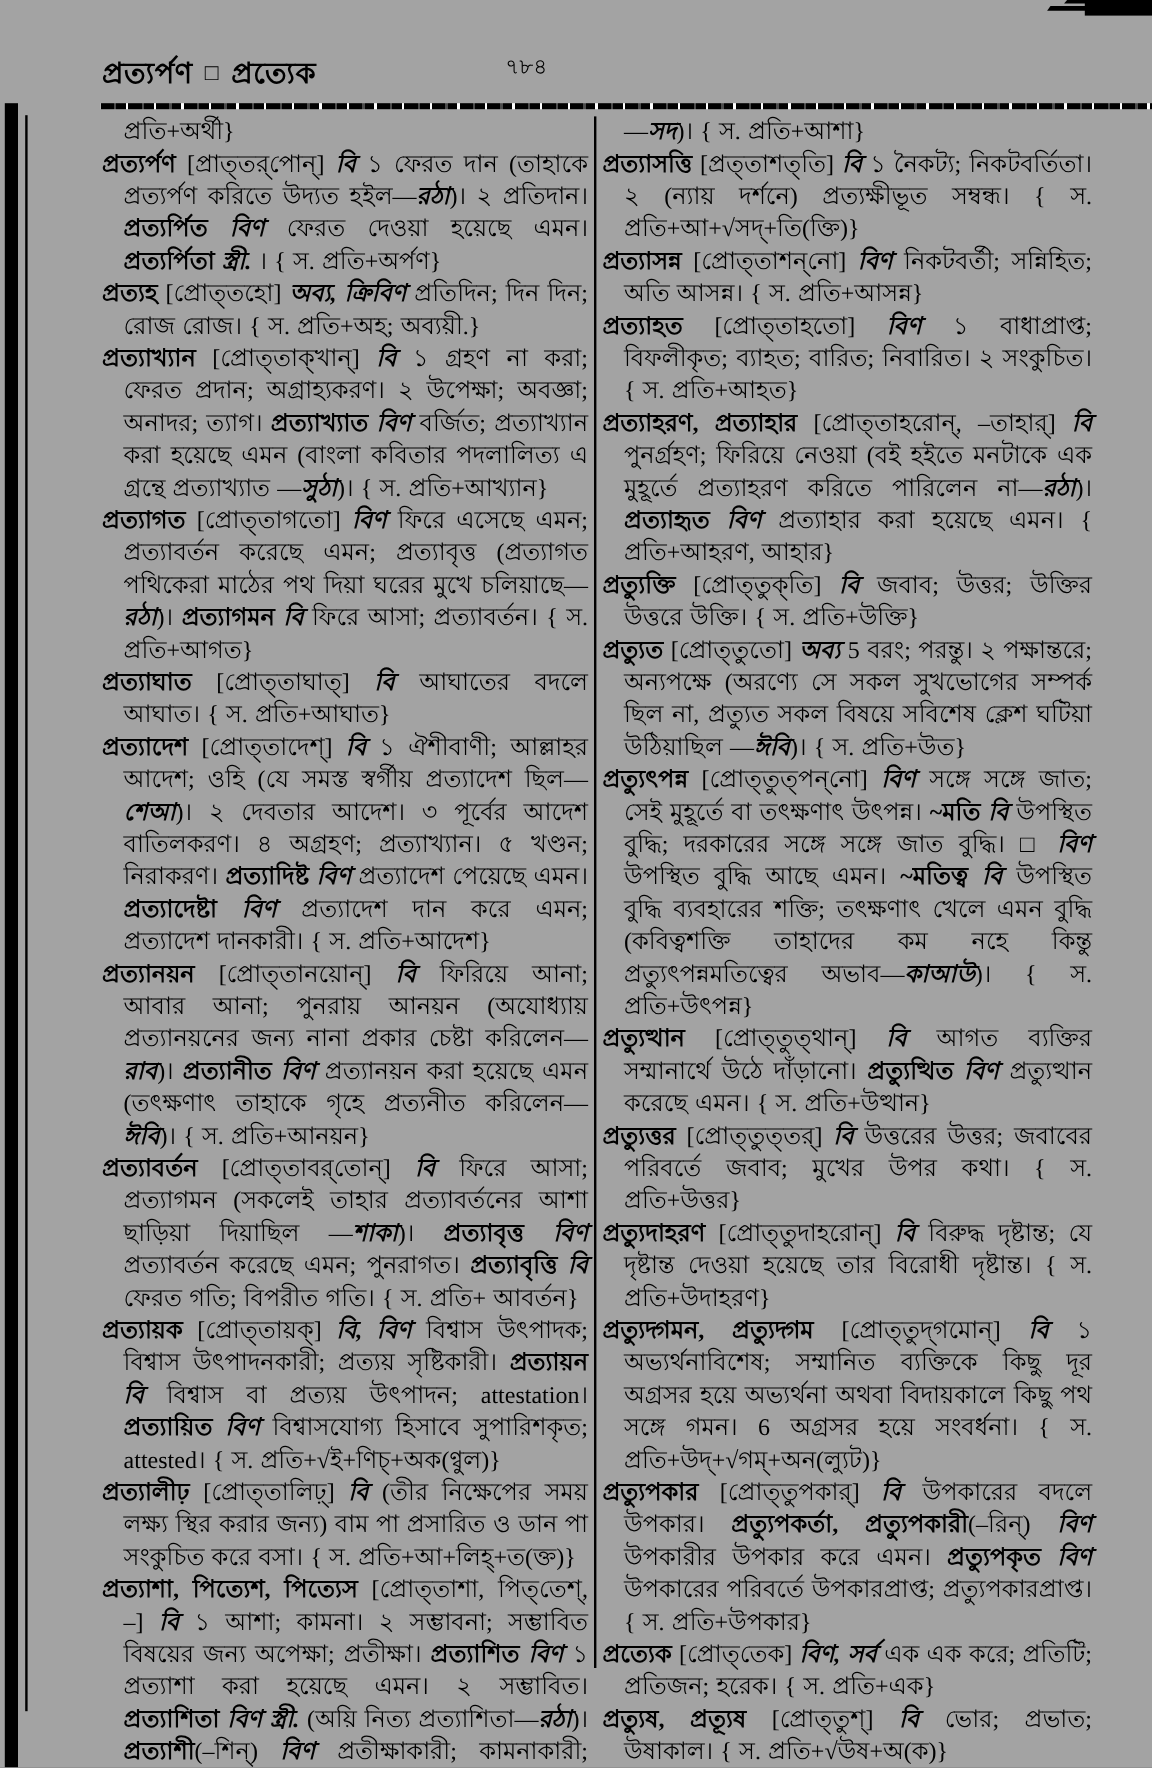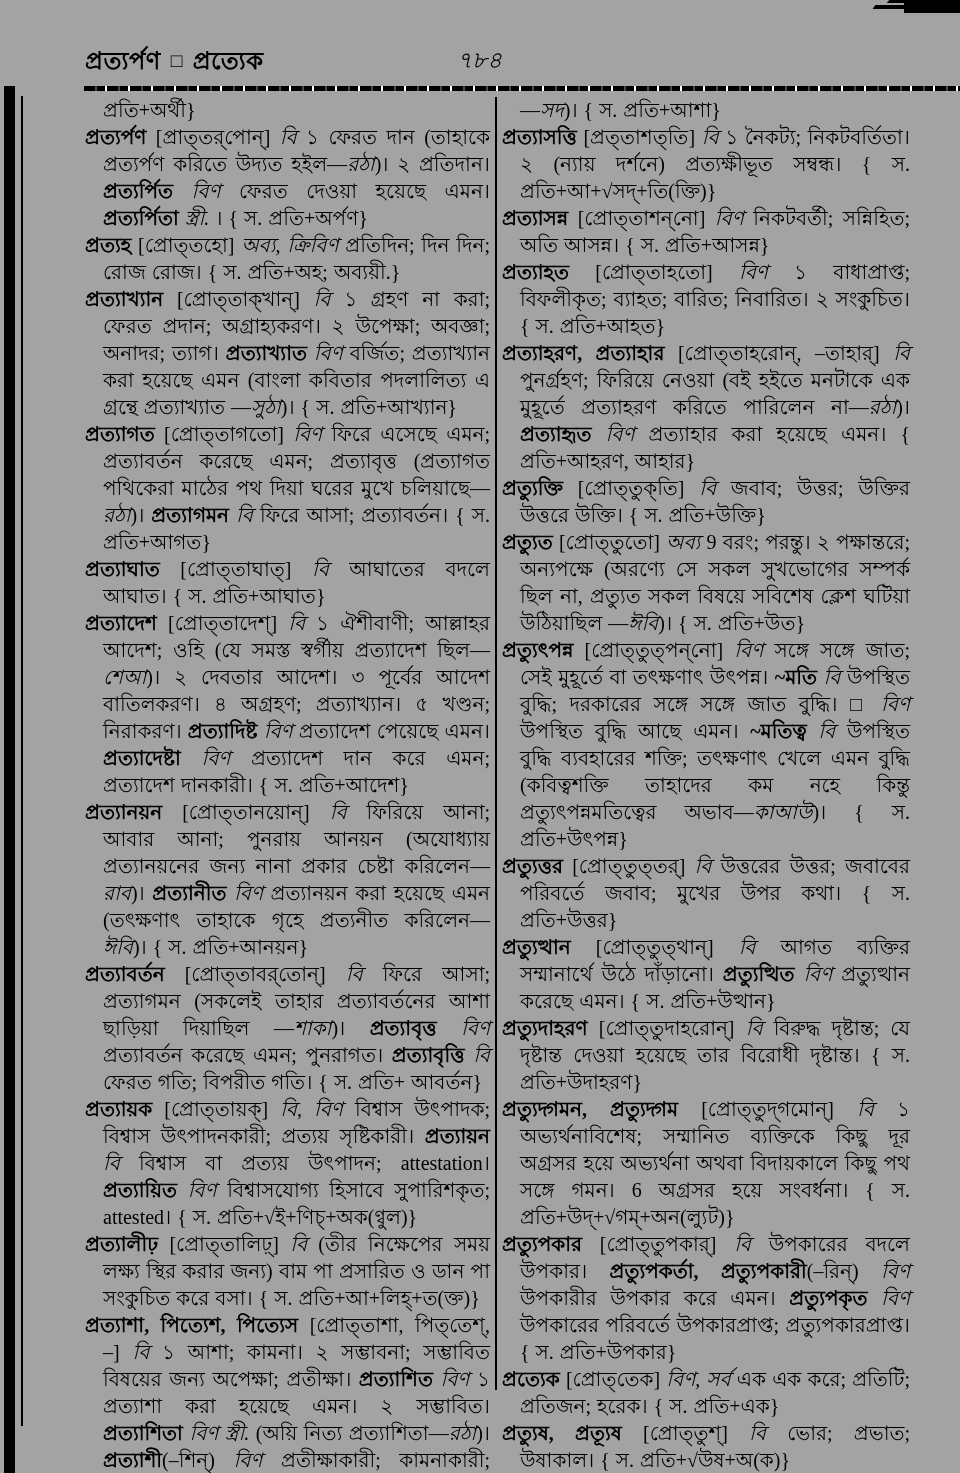--- a/index.html
+++ b/index.html
@@ -14,36 +14,36 @@
   
   .scan-bar-1{position:absolute;left:4px;top:86px;bottom:0;width:11px;background:#000;}
   .scan-bar-2{position:absolute;left:21px;top:96px;height:1330px;width:2px;background:#000;}
   .corner-blob{position:absolute;top:0;right:0;width:56px;height:13px;background:#000;}
   .corner-blob::before{content:"";position:absolute;left:-30px;top:5px;width:32px;height:4px;background:#000;transform:skewX(-35deg);}
   .corner-blob::after{content:"";position:absolute;left:-16px;top:0;width:20px;height:3px;background:#000;transform:skewX(-40deg);}
   
   .header{position:absolute;top:42px;left:85px;right:45px;height:36px;}
   .guideword{position:absolute;left:0;top:0;font-weight:bold;font-size:24px;letter-spacing:.5px;}
   .guideword .sq{font-weight:normal;font-size:19px;padding:0 10px;position:relative;top:-2px;}
-  .pagenum{position:absolute;left:372px;top:0;font-size:23px;font-style:italic;}
+  .pagenum{position:absolute;left:336px;top:0;font-size:18px;}
   .rule{
     position:absolute;top:86px;left:84px;right:0;height:5px;
     background:
       repeating-linear-gradient(90deg,#000 0 11px,rgba(0,0,0,.55) 11px 13px,#000 13px 21px,#fff 21px 23px);
   }
   
   .columns{position:absolute;top:97px;left:85px;display:flex;}
   .col{width:405px;font-size:20px;line-height:27px;}
   .col.right{width:408px;}
   .col-divider{width:2px;background:#000;height:1293px;margin:0 5px;}
   .entry{margin:0;text-align:justify;padding-left:18px;text-indent:-18px;
          word-spacing:1px;}
   .entry.cont{text-indent:0;}
   .r-b{font-weight:bold;}
-  .r-i{font-style:italic;}
+  .r-i{font-style:italic;font-weight:bold;}
   .r-n{font-style:normal;}
 </style>
 </head>
 <body>
 
 <div class="page">
 
   <div class="scan-bar-1"></div>
   <div class="scan-bar-2"></div>
   <div class="corner-blob"></div>
@@ -73,24 +73,24 @@
         <p class="entry"><span class="r-b">প্রত্যাশা, পিত্যেশ, পিত্যেস </span><span class="r-n">[প্রোত্‌তাশা, পিত্‌তেশ্, –] </span><span class="r-i">বি </span><span class="r-n">১ আশা; কামনা। ২ সম্ভাবনা; সম্ভাবিত বিষয়ের জন্য অপেক্ষা; প্রতীক্ষা। </span><span class="r-b">প্রত্যাশিত </span><span class="r-i">বিণ </span><span class="r-n">১ প্রত্যাশা করা হয়েছে এমন। ২ সম্ভাবিত। </span><span class="r-b">প্রত্যাশিতা </span><span class="r-i">বিণ স্ত্রী. </span><span class="r-n">(অয়ি নিত্য প্রত্যাশিতা—</span><span class="r-i">রঠা</span><span class="r-n">)। </span><span class="r-b">প্রত্যাশী</span><span class="r-n">(–শিন্) </span><span class="r-i">বিণ </span><span class="r-n">প্রতীক্ষাকারী; কামনাকারী; প্রত্যাশাকারী (যেন অনেক যত্ন অনেক সেবার সে প্রত্যাশী—</span></p>
       </div>
     <div class="col-divider"></div>
     <div class="col right" id="col-right">
         <p class="entry cont"><span class="r-n">—</span><span class="r-i">সদ</span><span class="r-n">)। { স. প্রতি+আশা}</span></p>
         <p class="entry"><span class="r-b">প্রত্যাসত্তি </span><span class="r-n">[প্রত্‌তাশত্‌তি] </span><span class="r-i">বি </span><span class="r-n">১ নৈকট্য; নিকটবর্তিতা। ২ (ন্যায় দর্শনে) প্রত্যক্ষীভূত সম্বন্ধ। { স. প্রতি+আ+√সদ্+তি(ক্তি)}</span></p>
         <p class="entry"><span class="r-b">প্রত্যাসন্ন </span><span class="r-n">[প্রোত্‌তাশন্‌নো] </span><span class="r-i">বিণ </span><span class="r-n">নিকটবর্তী; সন্নিহিত; অতি আসন্ন। { স. প্রতি+আসন্ন}</span></p>
         <p class="entry"><span class="r-b">প্রত্যাহত </span><span class="r-n">[প্রোত্‌তাহতো] </span><span class="r-i">বিণ </span><span class="r-n">১ বাধাপ্রাপ্ত; বিফলীকৃত; ব্যাহত; বারিত; নিবারিত। ২ সংকুচিত। { স. প্রতি+আহত}</span></p>
         <p class="entry"><span class="r-b">প্রত্যাহরণ, প্রত্যাহার </span><span class="r-n">[প্রোত্‌তাহরোন্, –তাহার্] </span><span class="r-i">বি </span><span class="r-n">পুনর্গ্রহণ; ফিরিয়ে নেওয়া (বই হইতে মনটাকে এক মুহূর্তে প্রত্যাহরণ করিতে পারিলেন না—</span><span class="r-i">রঠা</span><span class="r-n">)। </span><span class="r-b">প্রত্যাহৃত </span><span class="r-i">বিণ </span><span class="r-n">প্রত্যাহার করা হয়েছে এমন। { প্রতি+আহরণ, আহার}</span></p>
         <p class="entry"><span class="r-b">প্রত্যুক্তি </span><span class="r-n">[প্রোত্‌তুক্‌তি] </span><span class="r-i">বি </span><span class="r-n">জবাব; উত্তর; উক্তির উত্তরে উক্তি। { স. প্রতি+উক্তি}</span></p>
-        <p class="entry"><span class="r-b">প্রত্যুত </span><span class="r-n">[প্রোত্‌তুতো] </span><span class="r-i">অব্য </span><span class="r-n">9 বরং; পরন্তু। ২ পক্ষান্তরে; অন্যপক্ষে (অরণ্যে সে সকল সুখভোগের সম্পর্ক ছিল না, প্রত্যুত সকল বিষয়ে সবিশেষ ক্লেশ ঘটিয়া উঠিয়াছিল —</span><span class="r-i">ঈবি</span><span class="r-n">)। { স. প্রতি+উত}</span></p>
+        <p class="entry"><span class="r-b">প্রত্যুত </span><span class="r-n">[প্রোত্‌তুতো] </span><span class="r-i">অব্য </span><span class="r-n">5 বরং; পরন্তু। ২ পক্ষান্তরে; অন্যপক্ষে (অরণ্যে সে সকল সুখভোগের সম্পর্ক ছিল না, প্রত্যুত সকল বিষয়ে সবিশেষ ক্লেশ ঘটিয়া উঠিয়াছিল —</span><span class="r-i">ঈবি</span><span class="r-n">)। { স. প্রতি+উত}</span></p>
         <p class="entry"><span class="r-b">প্রত্যুৎপন্ন </span><span class="r-n">[প্রোত্‌তুত্‌পন্‌নো] </span><span class="r-i">বিণ </span><span class="r-n">সঙ্গে সঙ্গে জাত; সেই মুহূর্তে বা তৎক্ষণাৎ উৎপন্ন। </span><span class="r-b">~মতি </span><span class="r-i">বি </span><span class="r-n">উপস্থিত বুদ্ধি; দরকারের সঙ্গে সঙ্গে জাত বুদ্ধি। □ </span><span class="r-i">বিণ </span><span class="r-n">উপস্থিত বুদ্ধি আছে এমন। </span><span class="r-b">~মতিত্ব </span><span class="r-i">বি </span><span class="r-n">উপস্থিত বুদ্ধি ব্যবহারের শক্তি; তৎক্ষণাৎ খেলে এমন বুদ্ধি (কবিত্বশক্তি তাহাদের কম নহে কিন্তু প্রত্যুৎপন্নমতিত্বের অভাব—</span><span class="r-i">কাআউ</span><span class="r-n">)। { স. প্রতি+উৎপন্ন}</span></p>
+        <p class="entry"><span class="r-b">প্রত্যুত্থান </span><span class="r-n">[প্রোত্‌তুত্‌থান্] </span><span class="r-i">বি </span><span class="r-n">আগত ব্যক্তির সম্মানার্থে উঠে দাঁড়ানো। </span><span class="r-b">প্রত্যুত্থিত </span><span class="r-i">বিণ </span><span class="r-n">প্রত্যুত্থান করেছে এমন। { স. প্রতি+উত্থান}</span></p>
         <p class="entry"><span class="r-b">প্রত্যুত্তর </span><span class="r-n">[প্রোত্‌তুত্‌তর্] </span><span class="r-i">বি </span><span class="r-n">উত্তরের উত্তর; জবাবের পরিবর্তে জবাব; মুখের উপর কথা। { স. প্রতি+উত্তর}</span></p>
-        <p class="entry"><span class="r-b">প্রত্যুত্থান </span><span class="r-n">[প্রোত্‌তুত্‌থান্] </span><span class="r-i">বি </span><span class="r-n">আগত ব্যক্তির সম্মানার্থে উঠে দাঁড়ানো। </span><span class="r-b">প্রত্যুত্থিত </span><span class="r-i">বিণ </span><span class="r-n">প্রত্যুত্থান করেছে এমন। { স. প্রতি+উত্থান}</span></p>
         <p class="entry"><span class="r-b">প্রত্যুদাহরণ </span><span class="r-n">[প্রোত্‌তুদাহরোন্] </span><span class="r-i">বি </span><span class="r-n">বিরুদ্ধ দৃষ্টান্ত; যে দৃষ্টান্ত দেওয়া হয়েছে তার বিরোধী দৃষ্টান্ত। { স. প্রতি+উদাহরণ}</span></p>
         <p class="entry"><span class="r-b">প্রত্যুদ্গমন, প্রত্যুদ্গম </span><span class="r-n">[প্রোত্‌তুদ্‌গমোন্] </span><span class="r-i">বি </span><span class="r-n">১ অভ্যর্থনাবিশেষ; সম্মানিত ব্যক্তিকে কিছু দূর অগ্রসর হয়ে অভ্যর্থনা অথবা বিদায়কালে কিছু পথ সঙ্গে গমন। 6 অগ্রসর হয়ে সংবর্ধনা। { স. প্রতি+উদ্+√গম্+অন(ল্যুট)}</span></p>
         <p class="entry"><span class="r-b">প্রত্যুপকার </span><span class="r-n">[প্রোত্‌তুপকার্] </span><span class="r-i">বি </span><span class="r-n">উপকারের বদলে উপকার। </span><span class="r-b">প্রত্যুপকর্তা, প্রত্যুপকারী</span><span class="r-n">(–রিন্) </span><span class="r-i">বিণ </span><span class="r-n">উপকারীর উপকার করে এমন। </span><span class="r-b">প্রত্যুপকৃত </span><span class="r-i">বিণ </span><span class="r-n">উপকারের পরিবর্তে উপকারপ্রাপ্ত; প্রত্যুপকারপ্রাপ্ত। { স. প্রতি+উপকার}</span></p>
         <p class="entry"><span class="r-b">প্রত্যেক </span><span class="r-n">[প্রোত্‌তেক] </span><span class="r-i">বিণ, সর্ব </span><span class="r-n">এক এক করে; প্রতিটি; প্রতিজন; হরেক। { স. প্রতি+এক}</span></p>
         <p class="entry"><span class="r-b">প্রত্যুষ, প্রত্যূষ </span><span class="r-n">[প্রোত্‌তুশ্] </span><span class="r-i">বি </span><span class="r-n">ভোর; প্রভাত; উষাকাল। { স. প্রতি+√উষ+অ(ক)}</span></p>
       </div>
   </main>
 
 </div>
 

